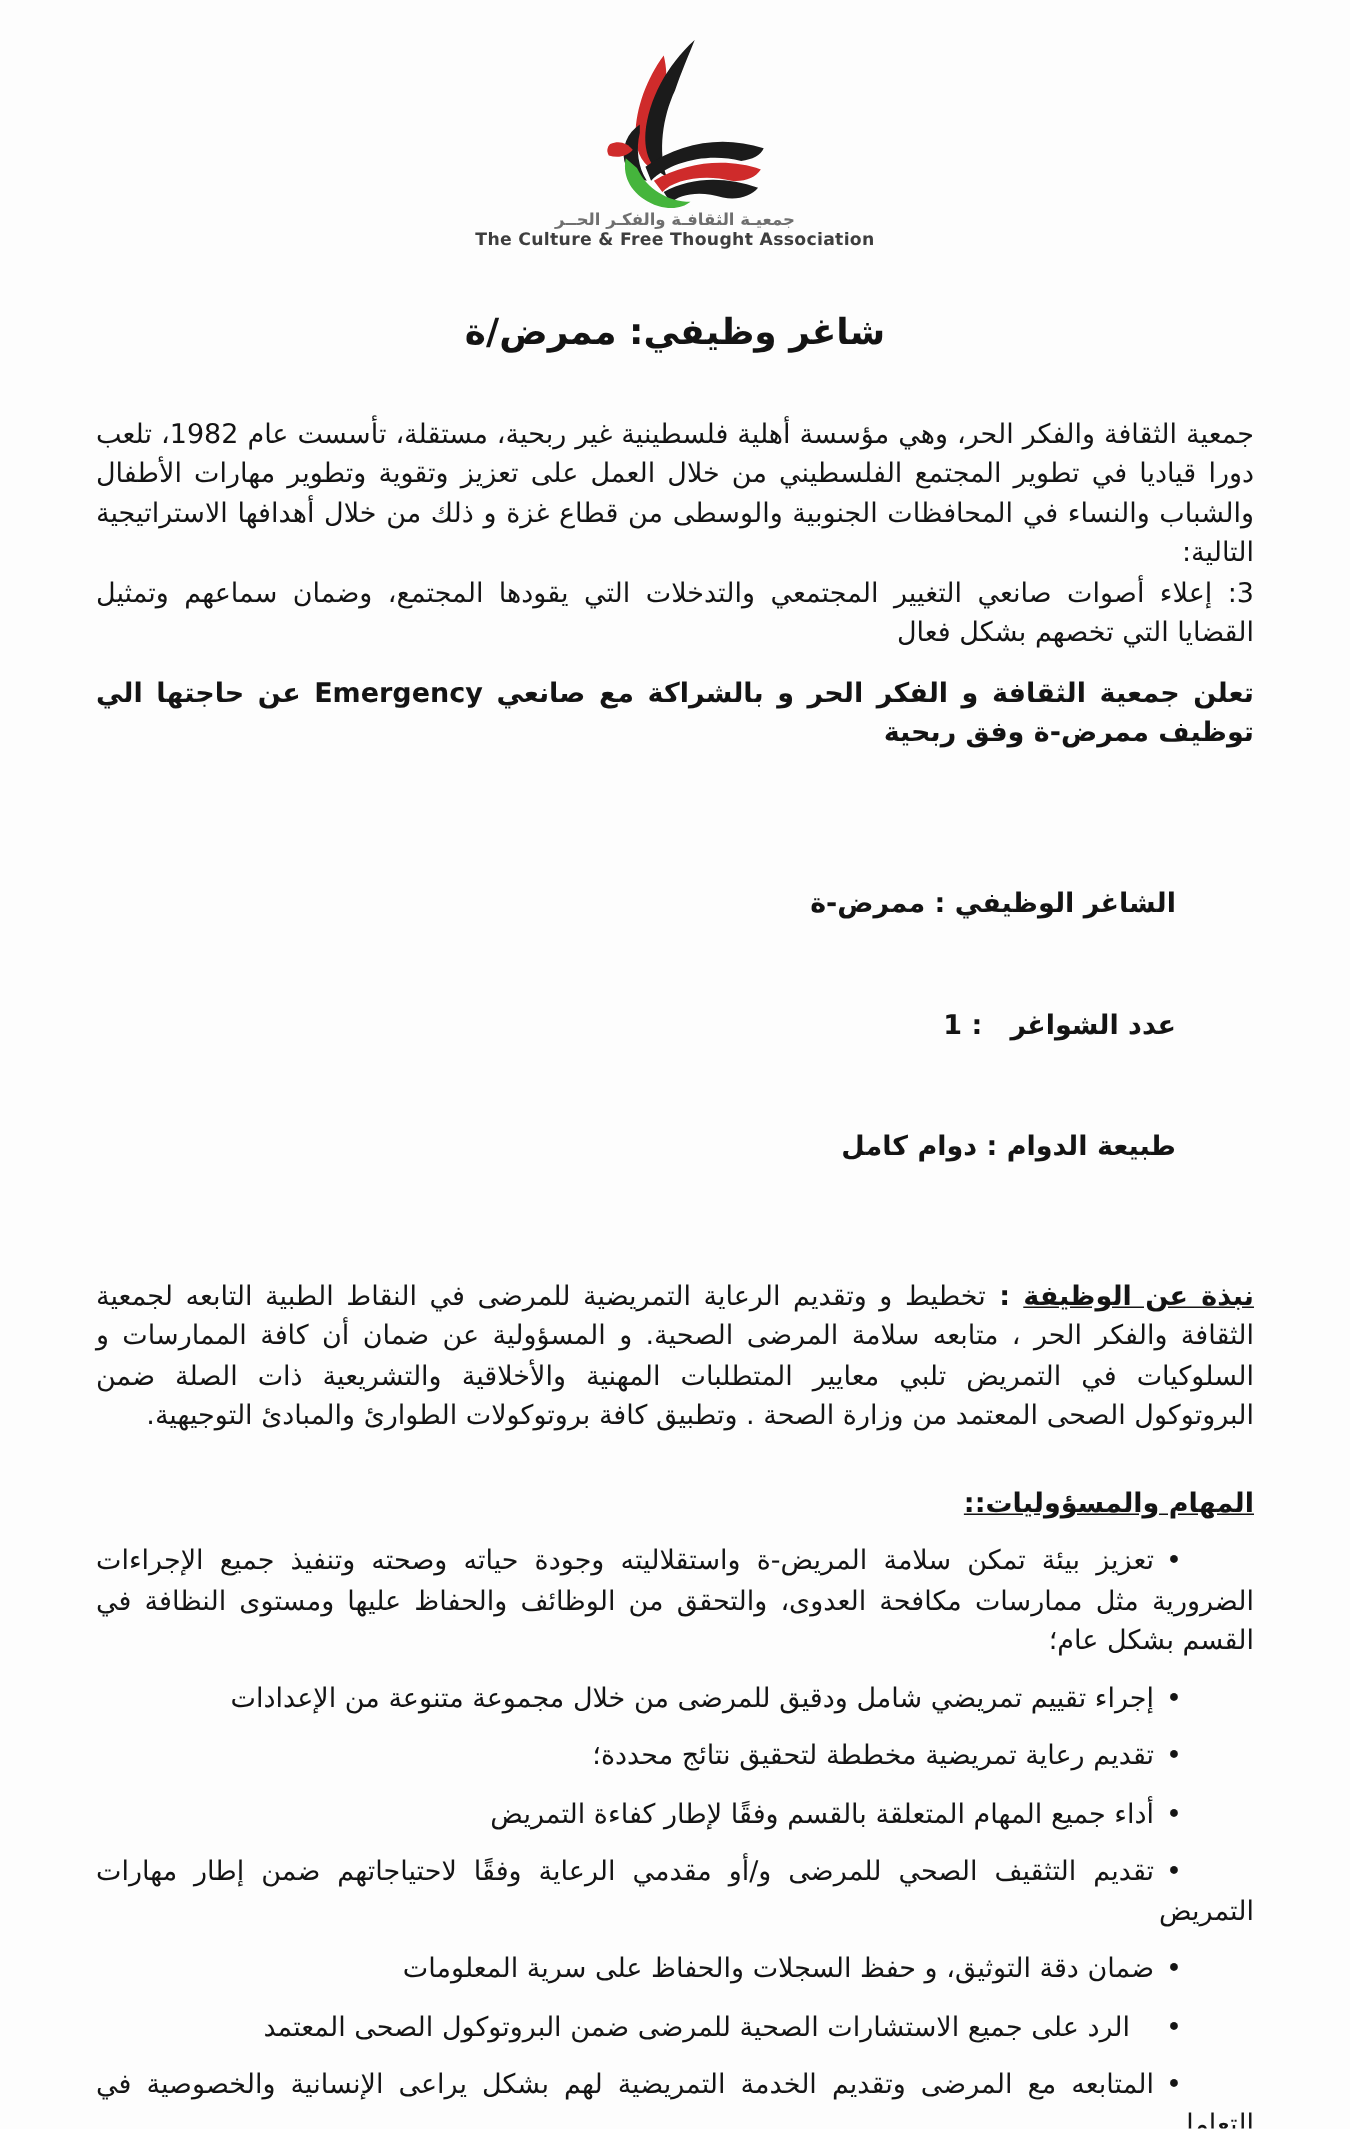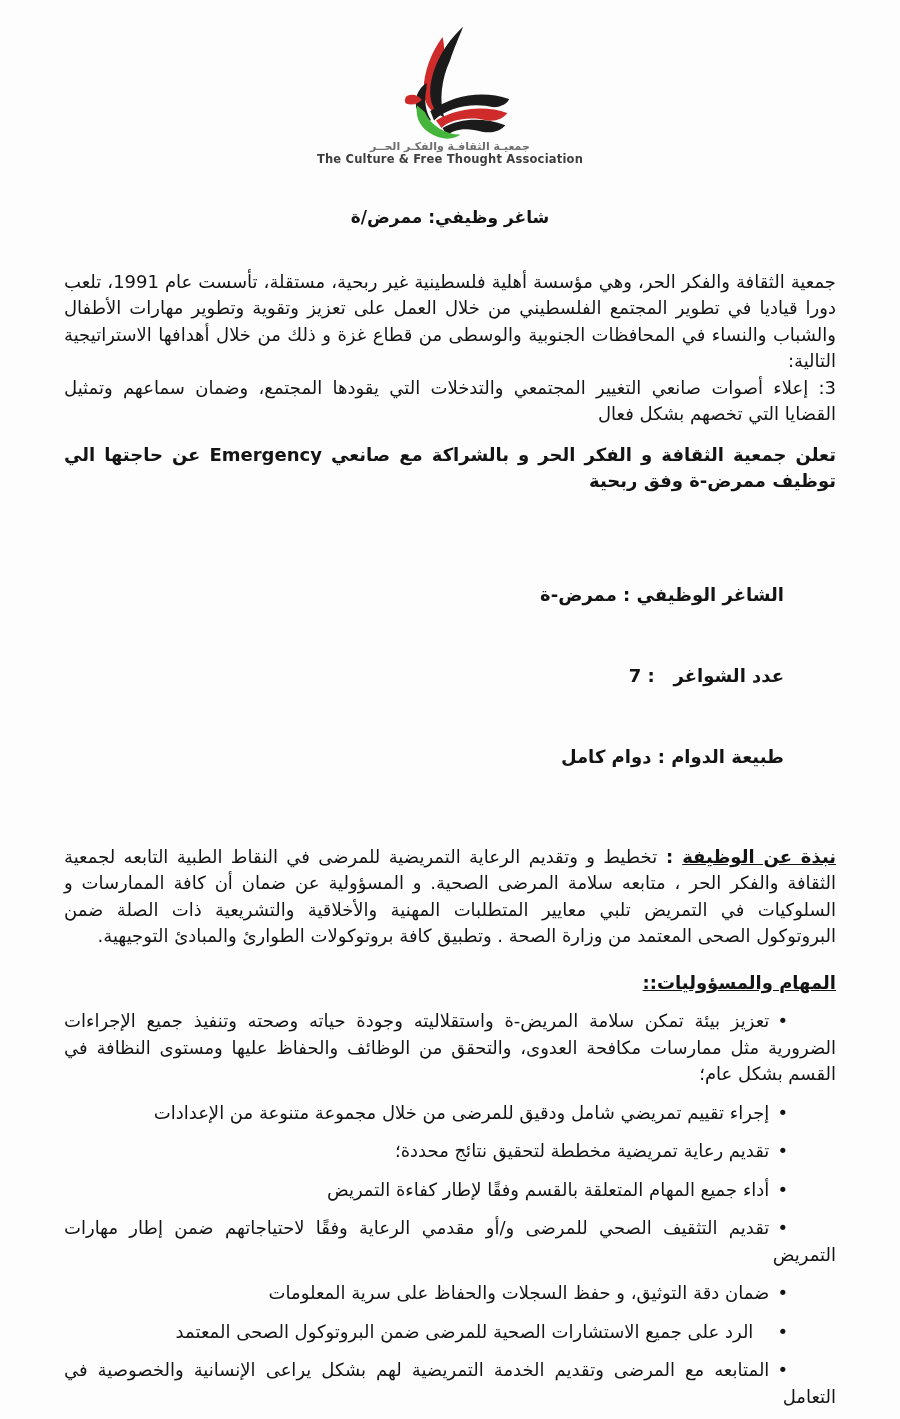--- a/index.html
+++ b/index.html
@@ -26,21 +26,21 @@
     font-size:11px;font-weight:bold;color:#6f6f6f;
     letter-spacing:1px;line-height:1.1;margin-top:1px;
   }
   .logo-en{
     font-size:11.5px;font-weight:bold;color:#3e3e3e;
     letter-spacing:.2px;line-height:1.2;
   }
   
   .doc-title{
     text-align:center;
-    font-size:17px;font-weight:bold;
+    font-size:24px;font-weight:bold;
     margin-top:40px;
   }
   
   .body-text{
     margin-top:42px;
     font-size:18px;
     line-height:26.5px;
   }
   p{margin:0;padding:0;}
   .just{text-align:justify;text-align-last:right;}
@@ -57,21 +57,21 @@
     padding-right:52px;
     white-space:pre-wrap;
     line-height:27px;
   }
   
   .summary{margin-top:20px;}
   .h-underline{font-weight:bold;text-decoration:underline;}
   .h-bold{font-weight:bold;}
   
   .resp-heading{
-    margin-top:20px;
+    margin-top:32px;
     font-size:18px;
   }
   .bullets{margin-top:2px;}
   .bullet-item{
     text-align:justify;text-align-last:right;
     text-indent:48px;
     margin-top:12px;
   }
   .bullet-item .mark{display:inline-block;text-indent:0;margin-left:8px;}
   .bullet-item.wide-gap .mark{margin-left:24px;}
@@ -101,29 +101,29 @@
       <path fill="#45b53c" d="M30,86 C27,101 36,114 53,120 C63,123 71,121 76,117 C60,117 45,108 38,93 Z"></path>
     </svg>
     <div class="logo-ar">جمعيـة الثقافـة والفكـر الحــر</div>
     <div class="logo-en">The Culture &amp; Free Thought Association</div>
   </div>
 
   <div class="doc-title">شاغر وظيفي: ممرض/ة</div>
 
   <div class="body-text">
 
-    <p class="just">جمعية الثقافة والفكر الحر، وهي مؤسسة أهلية فلسطينية غير ربحية، مستقلة، تأسست عام 1991، تلعب دورا قياديا في تطوير المجتمع الفلسطيني من خلال العمل على تعزيز وتقوية وتطوير مهارات الأطفال والشباب والنساء في المحافظات الجنوبية والوسطى من قطاع غزة و ذلك من خلال أهدافها الاستراتيجية التالية:</p>
+    <p class="just">جمعية الثقافة والفكر الحر، وهي مؤسسة أهلية فلسطينية غير ربحية، مستقلة، تأسست عام 1982، تلعب دورا قياديا في تطوير المجتمع الفلسطيني من خلال العمل على تعزيز وتقوية وتطوير مهارات الأطفال والشباب والنساء في المحافظات الجنوبية والوسطى من قطاع غزة و ذلك من خلال أهدافها الاستراتيجية التالية:</p>
 
     <p class="just">3: إعلاء أصوات صانعي التغيير المجتمعي والتدخلات التي يقودها المجتمع، وضمان سماعهم وتمثيل القضايا التي تخصهم بشكل فعال</p>
 
     <p class="just announce"><span>تعلن جمعية الثقافة و الفكر الحر </span><span class="u">و بالشراكة مع صانعي</span> <span class="u latin">Emergency</span><span> عن حاجتها الي توظيف </span><span class="u">ممرض-ة</span><span> وفق ربحية</span></p>
 
     <div class="vacancy">
       <p>الشاغر الوظيفي : ممرض-ة</p>
-      <p>عدد الشواغر   : 7</p>
+      <p>عدد الشواغر   : 1</p>
       <p>طبيعة الدوام : دوام كامل</p>
     </div>
 
     <p class="just summary"><span class="h-underline">نبذة عن الوظيفة</span><span class="h-bold"> : </span><span>تخطيط و  وتقديم الرعاية التمريضية للمرضى في النقاط الطبية التابعه لجمعية الثقافة والفكر الحر ، متابعه سلامة  المرضى الصحية. و المسؤولية  عن ضمان أن كافة الممارسات و السلوكيات  في التمريض تلبي معايير المتطلبات المهنية والأخلاقية والتشريعية ذات الصلة ضمن البروتوكول الصحى المعتمد من وزارة الصحة . وتطبيق  كافة بروتوكولات الطوارئ والمبادئ التوجيهية.</span></p>
 
     <p class="resp-heading"><span class="h-underline">المهام والمسؤوليات::</span></p>
 
     <div class="bullets">
       <p class="bullet-item"><span class="mark">•</span><span>تعزيز بيئة تمكن سلامة المريض-ة واستقلاليته وجودة حياته وصحته وتنفيذ جميع الإجراءات الضرورية مثل ممارسات مكافحة العدوى، والتحقق من الوظائف والحفاظ عليها ومستوى النظافة في القسم بشكل عام؛</span></p>
       <p class="bullet-item"><span class="mark">•</span><span>إجراء تقييم تمريضي شامل ودقيق للمرضى من خلال مجموعة متنوعة من الإعدادات</span></p>

